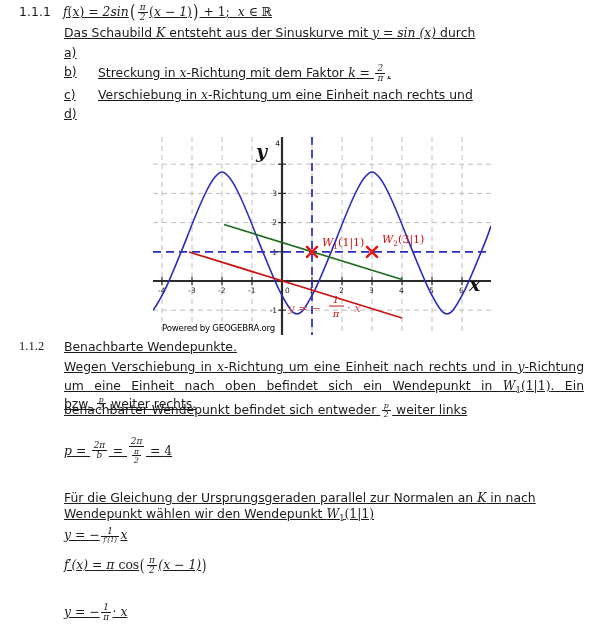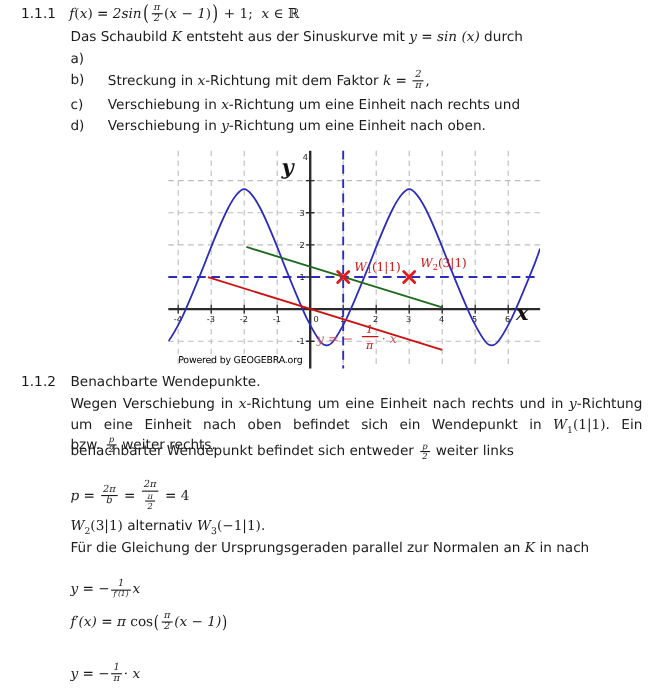--- a/index.html
+++ b/index.html
@@ -16,21 +16,21 @@
     overflow: hidden;
   }
   .page {
     position: relative;
     width: 611px;
     height: 459px;
     margin-left: 16px;
   }
 
   
-  .blk { position: absolute; }
+  .blk { position: absolute; text-decoration: underline; }
   .txt {
     font-size: 12.4px;
     line-height: 16.5px;
     color: #1c1c1c;
   }
   .math {
     font-family: "DejaVu Serif", serif;
     font-style: italic;
   }
   .mathup {
@@ -161,21 +161,20 @@
         </span><span class="mathup">,</span></span>
   </div>
 
   <div class="blk txt body-indent listrow" style="top:87px; width:520px;">
     <span class="listlbl">c)</span>
     <span><span>Verschiebung in </span><span class="math">x</span><span>-Richtung um eine Einheit nach rechts und</span></span>
   </div>
 
   <div class="blk txt body-indent listrow" style="top:106px; width:520px;">
     <span class="listlbl">d)</span>
-    <span><span>Verschiebung in </span><span class="math">y</span><span>-Richtung um eine Einheit nach oben.</span></span>
   </div>
 
   <div id="figure">
     <svg width="340" height="200" viewBox="0 0 340 200">
       <defs>
         <clipPath id="plotclip">
           <rect x="1" y="1" width="338" height="198"></rect>
         </clipPath>
       </defs>
 
@@ -301,21 +300,21 @@
         <text x="136" y="176" font-family="DejaVu Serif, serif" font-style="italic" font-size="11.5" fill="#cc5555">y = −</text>
         <text x="184" y="167" font-family="DejaVu Serif, serif" font-style="italic" font-size="10" fill="#cc1111" text-anchor="middle">1</text>
         <line x1="177" y1="170" x2="192" y2="170" stroke="#cc1111" stroke-width="1"></line>
         <text x="184" y="181" font-family="DejaVu Serif, serif" font-style="italic" font-size="10" fill="#cc1111" text-anchor="middle">π</text>
         <text x="195" y="176" font-family="DejaVu Serif, serif" font-style="italic" font-size="11.5" fill="#cc5555">· x</text>
       </g>
     </svg>
     <div class="ggb-credit">Powered by GEOGEBRA.org</div>
   </div>
 
-  <div class="secnum" style="top:339px;">1.1.2</div>
+  <div class="secnum" style="top:339px;font-family:Liberation Serif, serif;">1.1.2</div>
   <div class="blk txt body-indent" style="top:339px; width:400px;">Benachbarte Wendepunkte.</div>
 
   <div class="blk txt body-indent justified" style="top:357px; width:520px; line-height:19px;">
     <span>Wegen Verschiebung in </span><span class="math">x</span><span>-Richtung um eine Einheit nach rechts und in </span><span class="math">y</span><span>-Richtung um eine Einheit nach oben befindet sich ein Wendepunkt in </span><span class="math">W</span><sub class="idx">1</sub><span class="mathup">(1|1)</span><span>. Ein benachbarter Wendepunkt befindet sich entweder </span><span class="frac sm">
         <span class="n math">p</span>
         <span class="d math">2</span>
       </span><span> weiter links</span>
   </div>
 
   <div class="blk txt body-indent" style="top:396px; width:520px;">
@@ -331,26 +330,26 @@
         <span class="d math">b</span>
       </span><span class="mathup"> = </span><span class="frac nested">
         <span class="n math">2π</span>
         <span class="d"><span class="frac" style="top:0;">
             <span class="n math" style="font-size:0.85em;">π</span>
             <span class="d math" style="font-size:0.85em;">2</span>
           </span></span>
       </span><span class="mathup"> = </span><span class="mathup">4</span>
   </div>
 
-  <div class="blk txt body-indent" style="top:470px; width:520px;">
-    <span class="math">W</span><sub class="idx">2</sub><span class="mathup">(3|1)</span><span> alternativ </span><span class="math">W</span><sub class="idx">3</sub><span class="mathup">(−1|1)</span><span>.</span>
-  </div>
 
   <div class="blk txt body-indent" style="top:490px; width:530px;">
     <span>Für die Gleichung der Ursprungsgeraden parallel zur Normalen an </span><span class="math">K</span><span> in nach</span>
+  </div>
+  <div class="blk txt body-indent" style="top:506px; width:530px;">
+    <span>Wendepunkt wählen wir den Wendepunkt </span><span class="math">W</span><sub class="idx">1</sub><span class="mathup">(1|1)</span>
   </div>
 
   <div class="blk txt body-indent" style="top:527px; width:520px;">
     <span class="math">y</span><span class="mathup"> = </span><span class="mathup">−</span><span class="frac">
         <span class="n math">1</span>
         <span class="d math" style="font-size:0.55em;text-align:center;">f′(1)</span>
       </span><span class="math">x</span>
   </div>
 
   <div class="blk txt body-indent" style="top:556px; width:520px;">

